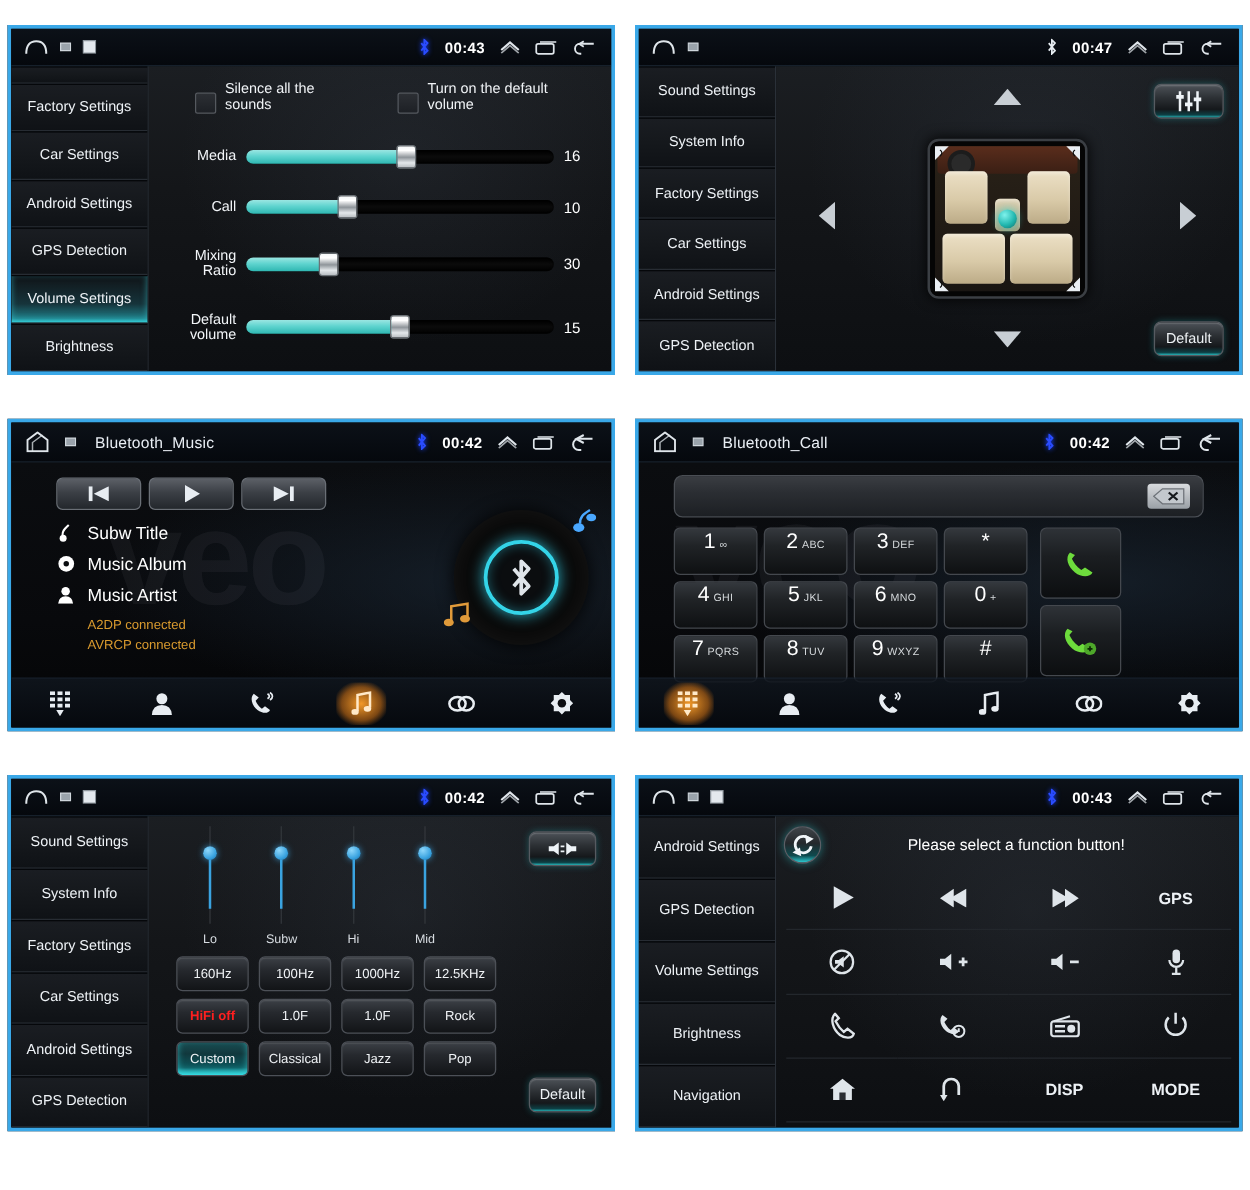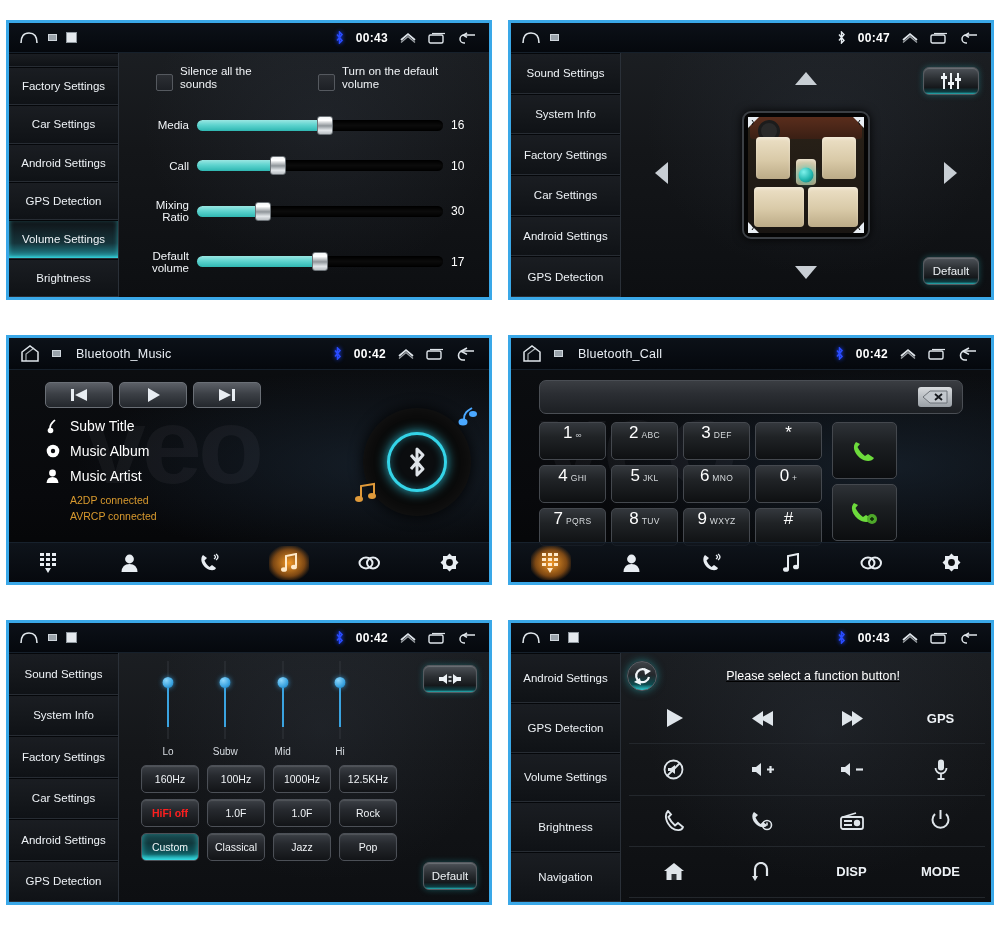--- a/index.html
+++ b/index.html
@@ -267,21 +267,21 @@
   }
   .ebtn.red { color:#ff1f1f; font-weight:bold; }
   .ebtn.sel {
     background:linear-gradient(to bottom,#1a4d52 0%, #11383d 35%, #0d585e 78%, #2fd2da 100%);
     box-shadow: inset 0 -3px 6px rgba(60,230,235,.6);
   }
   .eq-default { position:absolute; right:12px; bottom:12px; width:54px; height:28px; }
   .eq-speaker { position:absolute; right:12px; top:12px; width:54px; height:28px; }
 
   
-  .sl-head { position:absolute; left:0; right:0; top:6px; height:34px; display:flex; align-items:center;text-decoration:underline; }
+  .sl-head { position:absolute; left:0; right:0; top:6px; height:34px; display:flex; align-items:center; }
   .sl-refresh {
     position:absolute; left:6px; top:2px;
     width:30px; height:30px; border-radius:50%;
     background:linear-gradient(to bottom,#3f4449 0%, #24282c 45%, #0e4a4e 80%, #2ecfd6 100%);
     border:1px solid #5a5f66;
     display:flex; align-items:center; justify-content:center;
     box-shadow:0 0 8px rgba(45,200,205,.5);
   }
   .sl-msg { width:100%; text-align:center; color:#ffffff; font-size:12.5px; padding-left:14px; }
   .sl-grid {
@@ -406,21 +406,21 @@
                   <span class="knob" style="left:27%"></span>
                 </span>
             <span class="vol-val">30</span>
           </div>
           <div class="vol-row">
             <span class="vol-name">Default volume</span>
             <span class="track">
                   <span class="fill" style="width:50%"></span>
                   <span class="knob" style="left:50%"></span>
                 </span>
-            <span class="vol-val">17</span>
+            <span class="vol-val">15</span>
           </div>
         </div>
       </div>
     </div>
    </div>
   </div>
 
   <div class="panel">
    <div class="panel-inner">
     <div class="statusbar">
@@ -975,27 +975,27 @@
             <div class="eq-band">
               <span class="eq-rail"></span>
               <span class="eq-line" style="top:20px; height:46px;"></span>
               <span class="eq-dot" style="top:16px;"></span>
               <span class="eq-lab">Subw</span>
             </div>
             <div class="eq-band">
               <span class="eq-rail"></span>
               <span class="eq-line" style="top:20px; height:46px;"></span>
               <span class="eq-dot" style="top:16px;"></span>
-              <span class="eq-lab">Mid</span>
+              <span class="eq-lab">Hi</span>
             </div>
             <div class="eq-band">
               <span class="eq-rail"></span>
               <span class="eq-line" style="top:20px; height:46px;"></span>
               <span class="eq-dot" style="top:16px;"></span>
-              <span class="eq-lab">Hi</span>
+              <span class="eq-lab">Mid</span>
             </div>
           </div>
 
           <div class="eq-btns">
             <div class="ebtn">160Hz</div>
             <div class="ebtn">100Hz</div>
             <div class="ebtn">1000Hz</div>
             <div class="ebtn">12.5KHz</div>
             <div class="ebtn red">HiFi off</div>
             <div class="ebtn">1.0F</div>

